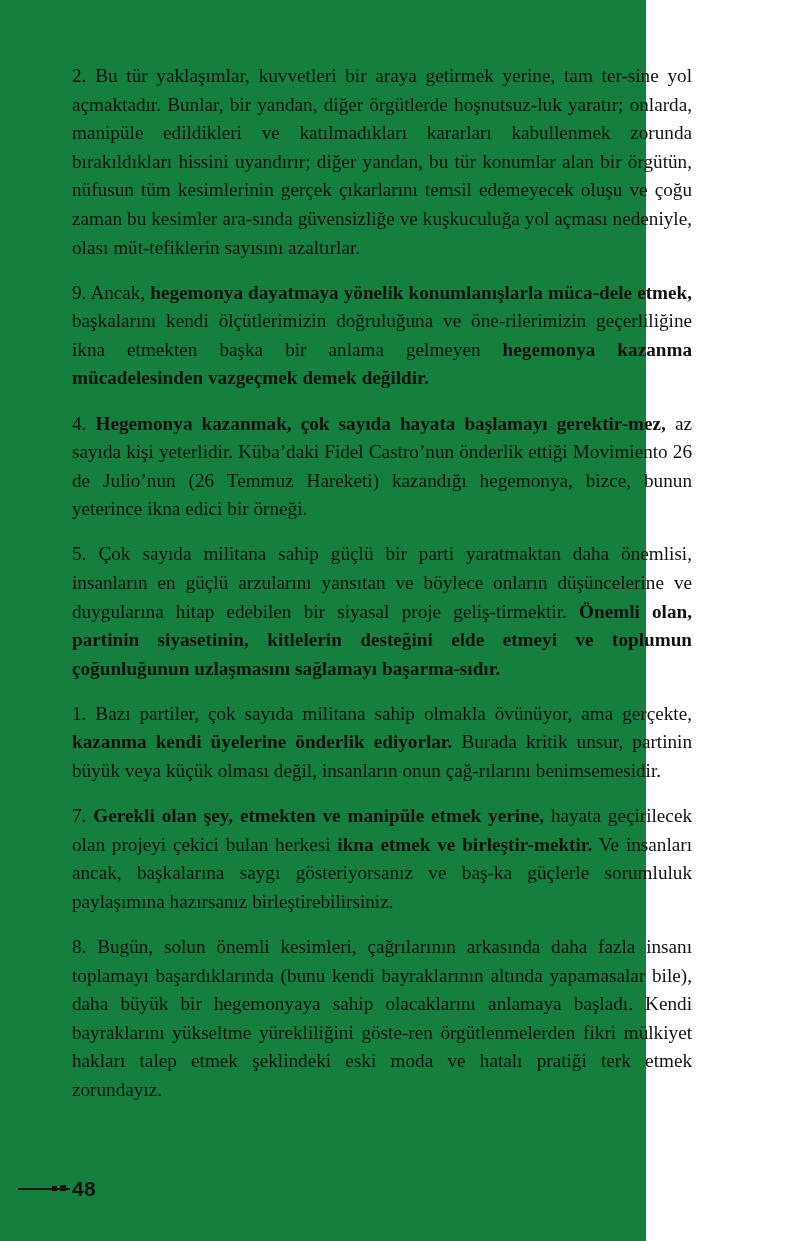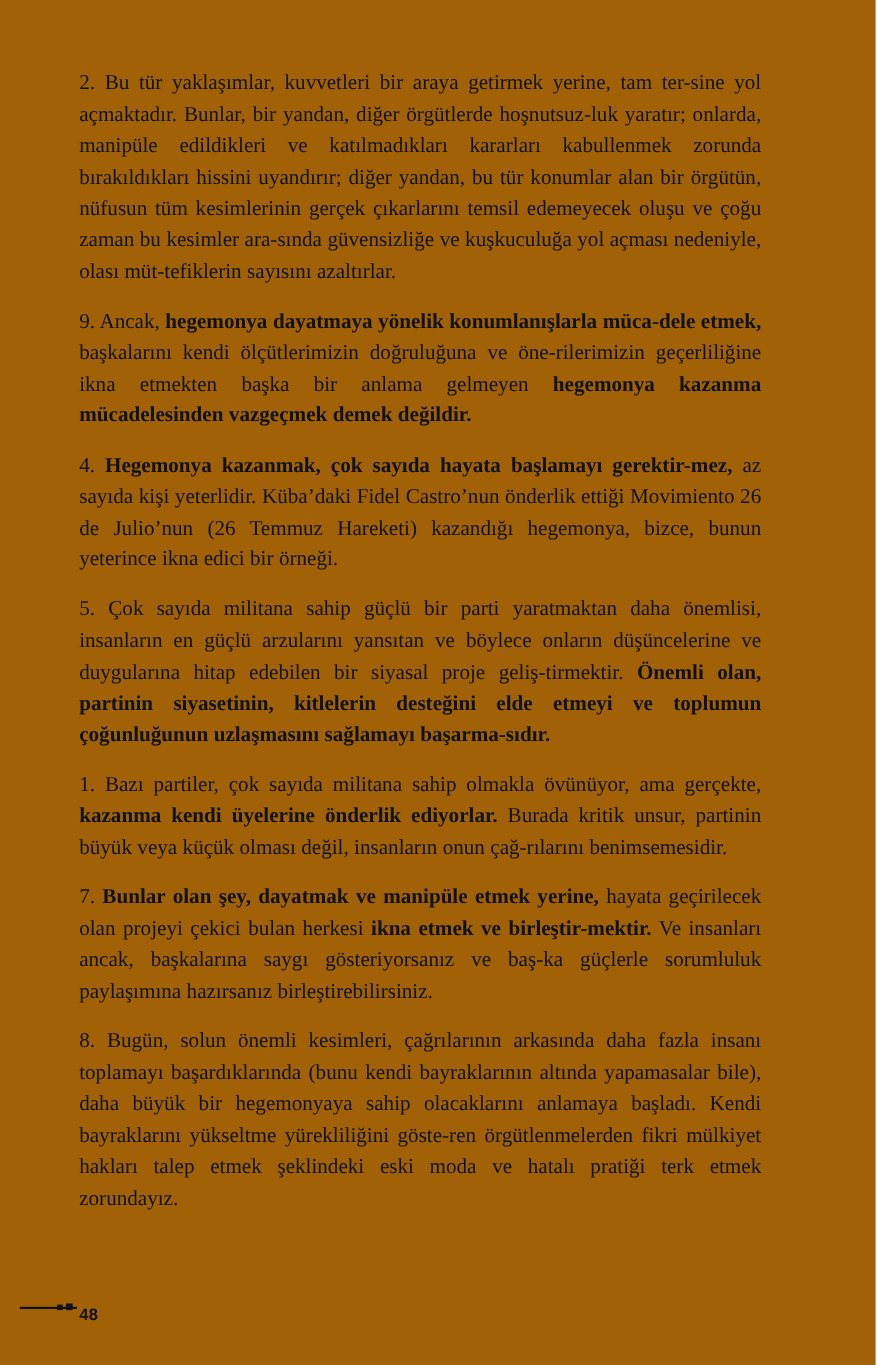--- a/index.html
+++ b/index.html
@@ -12,23 +12,23 @@
     height: 1241px;
     font-family: "Liberation Serif", serif;
     color: #111111;
     position: relative;
     overflow: hidden;
   }
   .page {
     position: absolute;
     left: 0;
     top: 0;
-    width: 796px;
+    width: 646px;
     height: 1241px;
-    background: #a16207;
+    background: #15803d;
   }
   .text-column {
     position: absolute;
     left: 72px;
     top: 62px;
     width: 620px;
   }
   p.para {
     margin: 0 0 16.5px 0;
     font-size: 19.2px;
@@ -64,40 +64,40 @@
     top: 8px;
     width: 4px;
     height: 4px;
     background: #111111;
   }
   .footer-dot.d1 { left: 52px; top: 9px; width: 5px; height: 5px; }
   .footer-dot.d2 { left: 60px; top: 8px; width: 6px; height: 6px; }
   .footer-page {
     position: absolute;
     left: 72px;
-    top: 10px;
+    top: 0px;
     font-family: "Liberation Sans", sans-serif;
-    font-size: 15px;
+    font-size: 21px;
     font-weight: bold;
     color: #111111;
     letter-spacing: 0.3px;
   }
 </style>
 </head>
 <body>
 
 <div class="page">
 
   <div class="text-column" id="body-column">
       <p class="para"><span>2. Bu tür yaklaşımlar, kuvvetleri bir araya getirmek yerine, tam ter-sine yol açmaktadır. Bunlar, bir yandan, diğer örgütlerde hoşnutsuz-luk yaratır; onlarda, manipüle edildikleri ve katılmadıkları kararları kabullenmek zorunda bırakıldıkları hissini uyandırır; diğer yandan, bu tür konumlar alan bir örgütün, nüfusun tüm kesimlerinin gerçek çıkarlarını temsil edemeyecek oluşu ve çoğu zaman bu kesimler ara-sında güvensizliğe ve kuşkuculuğa yol açması nedeniyle, olası müt-tefiklerin sayısını azaltırlar.</span></p>
       <p class="para"><span>9. Ancak, </span><b>hegemonya dayatmaya yönelik konumlanışlarla müca-dele etmek,</b><span> başkalarını kendi ölçütlerimizin doğruluğuna ve öne-rilerimizin geçerliliğine ikna etmekten başka bir anlama gelmeyen </span><b>hegemonya kazanma mücadelesinden vazgeçmek demek değildir.</b></p>
       <p class="para"><span>4. </span><b>Hegemonya kazanmak, çok sayıda hayata başlamayı gerektir-mez,</b><span> az sayıda kişi yeterlidir. Küba’daki Fidel Castro’nun önderlik ettiği Movimiento 26 de Julio’nun (26 Temmuz Hareketi) kazandığı hegemonya, bizce, bunun yeterince ikna edici bir örneği.</span></p>
       <p class="para"><span>5. Çok sayıda militana sahip güçlü bir parti yaratmaktan daha önemlisi, insanların en güçlü arzularını yansıtan ve böylece onların düşüncelerine ve duygularına hitap edebilen bir siyasal proje geliş-tirmektir. </span><b>Önemli olan, partinin siyasetinin, kitlelerin desteğini elde etmeyi ve toplumun çoğunluğunun uzlaşmasını sağlamayı başarma-sıdır.</b></p>
       <p class="para"><span>1. Bazı partiler, çok sayıda militana sahip olmakla övünüyor, ama gerçekte, </span><b>kazanma kendi üyelerine önderlik ediyorlar.</b><span> Burada kritik unsur, partinin büyük veya küçük olması değil, insanların onun çağ-rılarını benimsemesidir.</span></p>
-      <p class="para"><span>7. </span><b>Bunlar olan şey, dayatmak ve manipüle etmek yerine,</b><span> hayata geçirilecek olan projeyi çekici bulan herkesi </span><b>ikna etmek ve birleştir-mektir.</b><span> Ve insanları ancak, başkalarına saygı gösteriyorsanız ve baş-ka güçlerle sorumluluk paylaşımına hazırsanız birleştirebilirsiniz.</span></p>
+      <p class="para"><span>7. </span><b>Gerekli olan şey, etmekten ve manipüle etmek yerine,</b><span> hayata geçirilecek olan projeyi çekici bulan herkesi </span><b>ikna etmek ve birleştir-mektir.</b><span> Ve insanları ancak, başkalarına saygı gösteriyorsanız ve baş-ka güçlerle sorumluluk paylaşımına hazırsanız birleştirebilirsiniz.</span></p>
       <p class="para"><span>8. Bugün, solun önemli kesimleri, çağrılarının arkasında daha fazla insanı toplamayı başardıklarında (bunu kendi bayraklarının altında yapamasalar bile), daha büyük bir hegemonyaya sahip olacaklarını anlamaya başladı. Kendi bayraklarını yükseltme yürekliliğini göste-ren örgütlenmelerden fikri mülkiyet hakları talep etmek şeklindeki eski moda ve hatalı pratiği terk etmek zorundayız.</span></p>
     </div>
 
   <div class="footer">
     <div class="footer-rule"></div>
     <div class="footer-dot d1"></div>
     <div class="footer-dot d2"></div>
     <div class="footer-page">48</div>
   </div>
 

